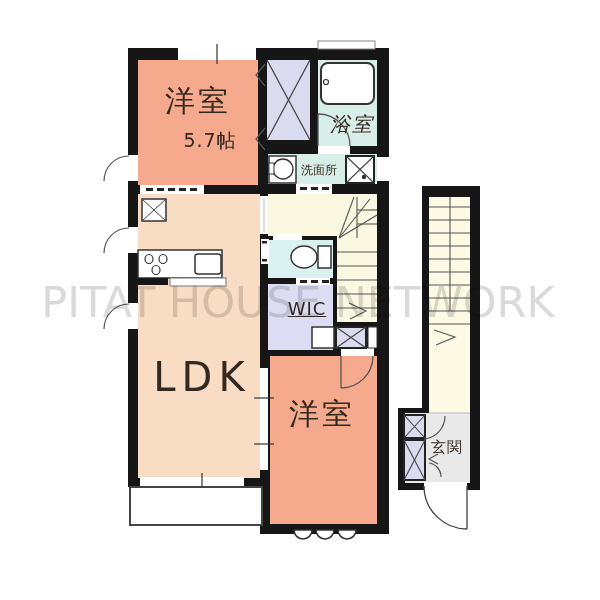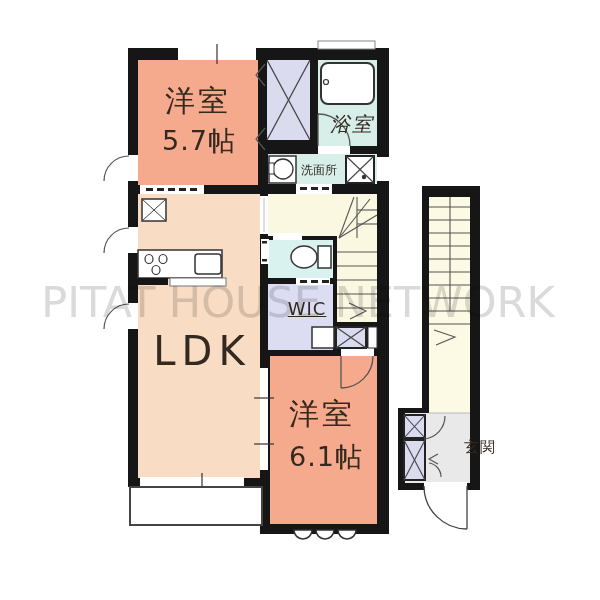--- a/index.html
+++ b/index.html
@@ -6,28 +6,28 @@
   #canvas{
     position:relative;width:600px;height:596px;background:#ffffff;overflow:hidden;
     font-family:"DejaVu Sans",sans-serif;
   }
   #plan-svg{position:absolute;left:0;top:0;}
   .lbl{
     position:absolute;transform:translate(-50%,-50%);
     color:#33291f;white-space:nowrap;line-height:1;z-index:3;
   }
   .lbl-room   {font-size:30px;letter-spacing:3px;}
-  .lbl-size   {font-size:27px;letter-spacing:1px;}
+  .lbl-size   {font-size:19px;letter-spacing:1px;margin-left:11px;}
   .lbl-bath   {font-size:20px;letter-spacing:2px;font-style:italic;}
   .lbl-wash   {font-size:12px;}
   .lbl-wic    {font-size:18px;letter-spacing:1px;text-decoration:underline;}
-  .lbl-ldk    {font-size:40px;letter-spacing:6px;}
+  .lbl-ldk    {font-size:40px;letter-spacing:6px;margin-top:26px;}
   .lbl-ldksize{font-size:29px;letter-spacing:1px;}
   .lbl-balcony{font-size:17px;letter-spacing:2px;}
-  .lbl-genkan {font-size:15px;letter-spacing:1px;margin-left:33px;}
+  .lbl-genkan {font-size:15px;letter-spacing:1px;}
   #watermark{
     position:absolute;left:-12px;top:277px;width:620px;text-align:center;
     font-size:43px;letter-spacing:0px;color:#c3c3c3;opacity:.62;
     mix-blend-mode:multiply;z-index:4;white-space:nowrap;
   }
 </style>
 </head>
 <body>
 
 <div id="canvas">
@@ -223,17 +223,16 @@
     </g>
   </svg>
 
   <div class="lbl lbl-room" style="left:198px;top:101px;">洋室</div>
   <div class="lbl lbl-size" style="left:199px;top:140px;">5.7帖</div>
   <div class="lbl lbl-bath" style="left:352px;top:124px;">浴室</div>
   <div class="lbl lbl-wash" style="left:319px;top:170px;">洗面所</div>
   <div class="lbl lbl-wic" style="left:307px;top:309px;">WIC</div>
   <div class="lbl lbl-ldk" style="left:202px;top:351px;">LDK</div>
   <div class="lbl lbl-room" style="left:322px;top:414px;">洋室</div>
-  <div class="lbl lbl-size" style="left:326px;top:456px;">6.1帖</div>
   <div class="lbl lbl-genkan" style="left:447px;top:447px;">玄関</div>
 
   <div id="watermark">PITAT HOUSE NETWORK</div>
 </div>
 
 </body></html>

